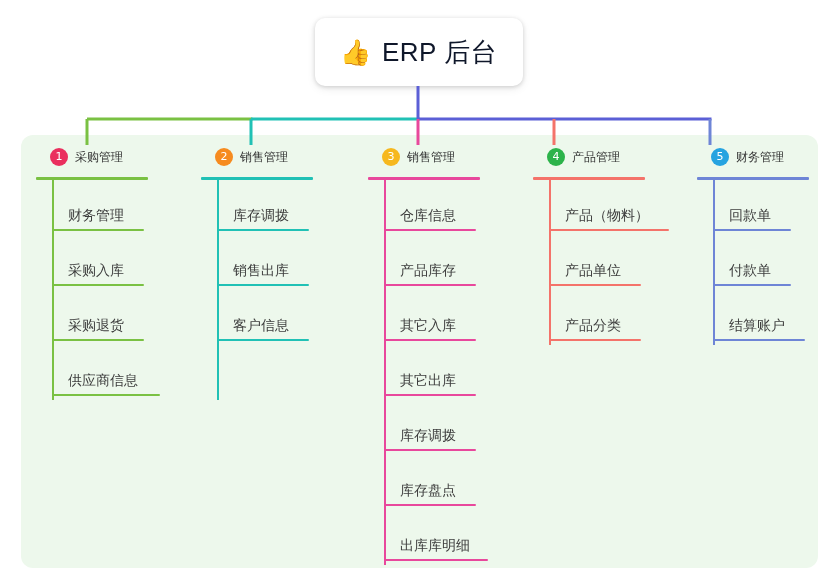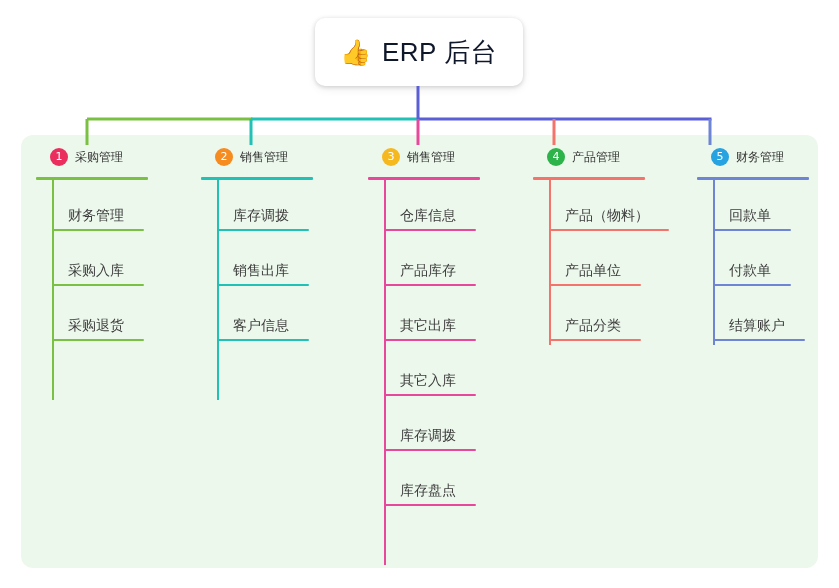--- a/index.html
+++ b/index.html
@@ -182,20 +182,24 @@
             <div class="child-rule" style="background: rgb(122, 193, 67); width: 92px;"></div>
           </div>
           <div class="child">
             <span class="child-label">采购入库</span>
             <div class="child-rule" style="background: rgb(122, 193, 67); width: 92px;"></div>
           </div>
           <div class="child">
             <span class="child-label">采购退货</span>
             <div class="child-rule" style="background: rgb(122, 193, 67); width: 92px;"></div>
           </div>
+          <div class="child">
+            <span class="child-label">供应商信息</span>
+            <div class="child-rule" style="background: rgb(122, 193, 67); width: 108px;"></div>
+          </div>
         </div>
       </div>
       <div class="branch" style="left: 201px;">
         <div class="branch-head">
           <span class="badge" style="background: rgb(246, 139, 31);">2</span>
           <span class="branch-title">销售管理</span>
         </div>
         <div class="head-rule" style="background: rgb(33, 193, 181); width: 112px;"></div>
         <div class="children">
           <div class="spine" style="background: rgb(33, 193, 181); height: 220px;"></div>
@@ -223,34 +227,38 @@
           <div class="spine" style="background: rgb(232, 72, 156); height: 385px;"></div>
           <div class="child">
             <span class="child-label">仓库信息</span>
             <div class="child-rule" style="background: rgb(232, 72, 156); width: 92px;"></div>
           </div>
           <div class="child">
             <span class="child-label">产品库存</span>
             <div class="child-rule" style="background: rgb(232, 72, 156); width: 92px;"></div>
           </div>
           <div class="child">
+            <span class="child-label">其它入库</span>
+            <div class="child-rule" style="background: rgb(232, 72, 156); width: 92px;"></div>
+          </div>
+          <div class="child">
             <span class="child-label">其它出库</span>
             <div class="child-rule" style="background: rgb(232, 72, 156); width: 92px;"></div>
           </div>
           <div class="child">
-            <span class="child-label">其它入库</span>
-            <div class="child-rule" style="background: rgb(232, 72, 156); width: 92px;"></div>
-          </div>
-          <div class="child">
             <span class="child-label">库存调拨</span>
             <div class="child-rule" style="background: rgb(232, 72, 156); width: 92px;"></div>
           </div>
           <div class="child">
             <span class="child-label">库存盘点</span>
             <div class="child-rule" style="background: rgb(232, 72, 156); width: 92px;"></div>
+          </div>
+          <div class="child">
+            <span class="child-label">出库库明细</span>
+            <div class="child-rule" style="background: rgb(232, 72, 156); width: 104px;"></div>
           </div>
         </div>
       </div>
       <div class="branch" style="left: 533px;">
         <div class="branch-head">
           <span class="badge" style="background: rgb(44, 179, 74);">4</span>
           <span class="branch-title">产品管理</span>
         </div>
         <div class="head-rule" style="background: rgb(244, 115, 106); width: 112px;"></div>
         <div class="children">

